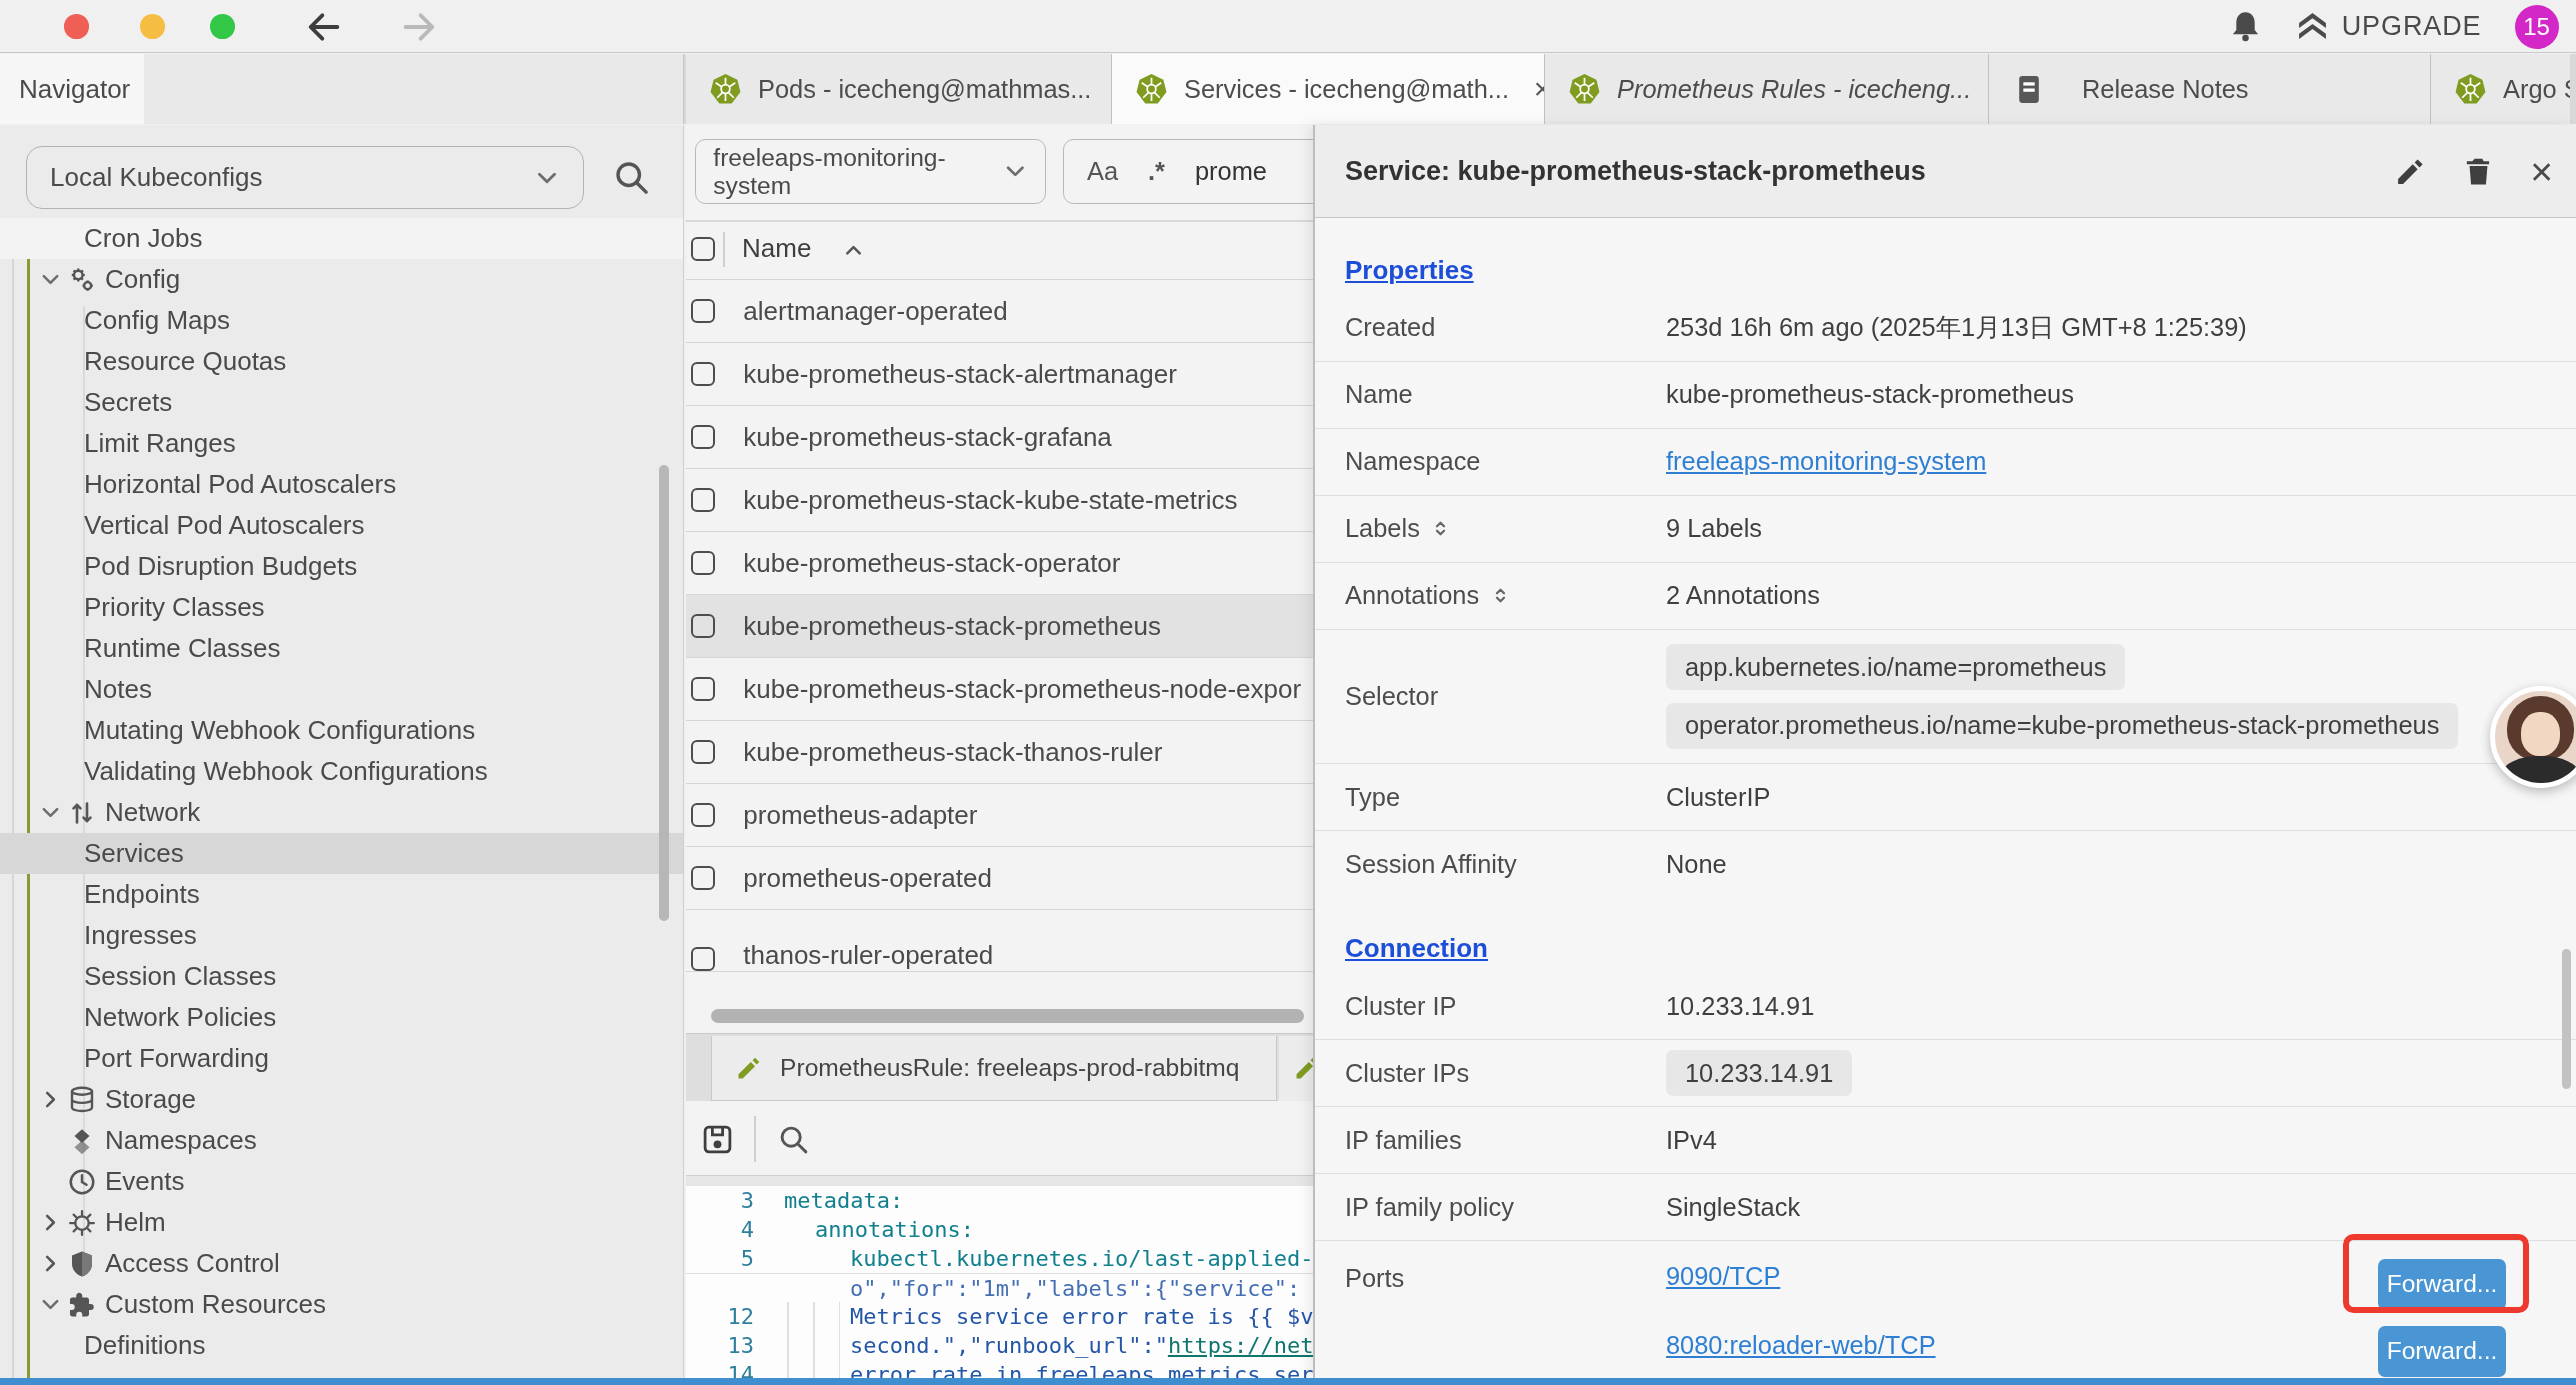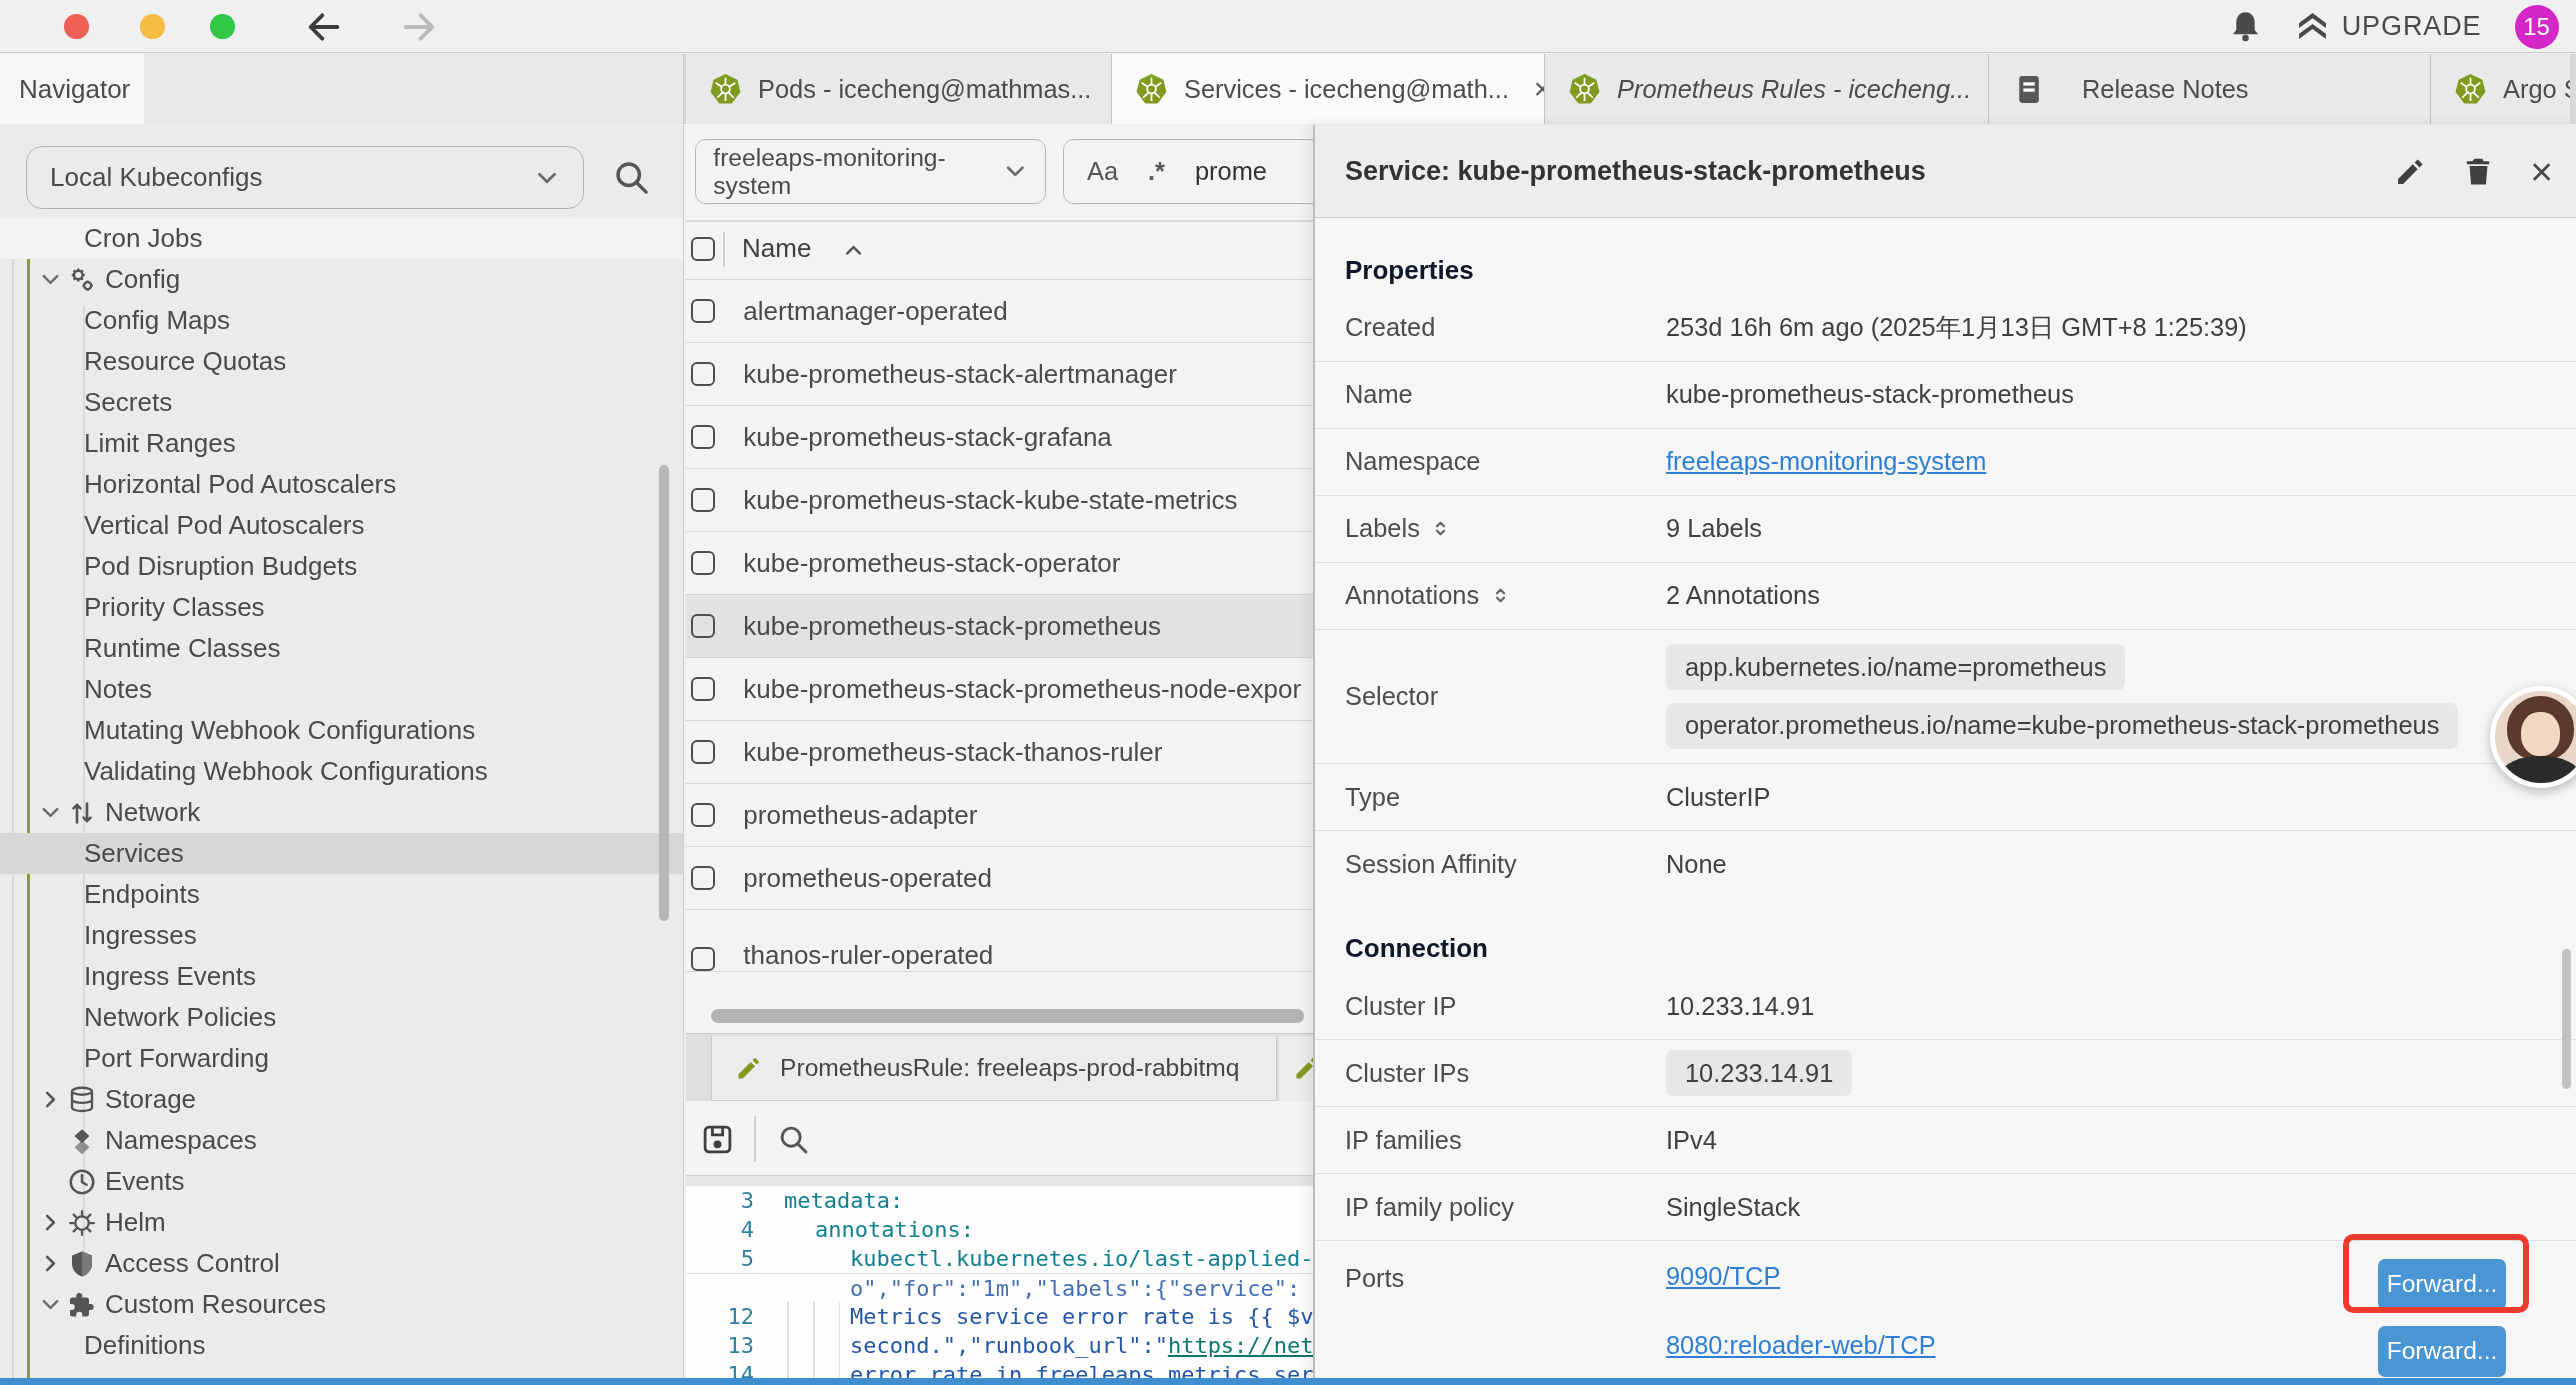--- a/index.html
+++ b/index.html
@@ -92,21 +92,21 @@
   .iguides i { width:1.8px; background:#e0e0e0; }
 
   
   .drawer { position:absolute; left:1313px; top:125px; width:1263px; height:1254px; background:#f6f6f6; border-left:2.6px solid #bdbdbd; box-shadow:-5.3px 0 12.3px rgba(0,0,0,.08); }
   .d-head { position:absolute; left:0; top:0; width:100%; height:93px; background:#ededed; border-bottom:1.8px solid #c6c6c6; display:flex; align-items:center; }
   .d-title { margin-left:30px; font-size:27px; font-weight:bold; color:#333; }
   .d-actions { position:absolute; right:23px; top:0; height:93px; display:flex; align-items:center; gap:35px; }
   .d-actions svg { width:33px; height:33px; }
   .d-actions .x { font-size:39px; color:#4a4a4a; line-height:1; }
   .d-body { position:absolute; left:0; top:95px; width:100%; height:1159px; overflow:hidden; }
-  .sect-head { margin:35px 0 8.8px 30px; font-size:26px; font-weight:bold; color:#0f172a; }
+  .sect-head { margin:35px 0 8.8px 30px; font-size:26px; font-weight:bold; color:#1d4ed8;text-decoration:underline; }
   .prow { position:relative; display:flex; align-items:center; min-height:67px; border-bottom:1.8px solid #dedede; }
   .prow.noline { border-bottom:none; }
   .plabel { width:351px; padding-left:30px; font-size:25.4px; color:#4c4c4c; flex:0 0 auto; display:flex; align-items:center; gap:10.5px; }
   .plabel svg { width:21px; height:21px; }
   .pvalue { font-size:25.4px; color:#3f3f3f; }
   .pvalue.link { color:#2e7fd4; text-decoration:underline; }
   .chipcol { display:flex; flex-direction:column; gap:12.3px; padding:14px 0; }
   .chip { background:#e7e7e7; border-radius:7px; padding:8.8px 19px; font-size:25.4px; color:#3f3f3f; width:max-content; }
   .ports-col { display:flex; flex-direction:column; gap:40px; padding:21px 0; }
   .pline { display:flex; align-items:center; }
@@ -320,21 +320,21 @@
         <div class="trow selected">
           <span class="lbl-child">Services</span>
         </div>
         <div class="trow">
           <span class="lbl-child">Endpoints</span>
         </div>
         <div class="trow">
           <span class="lbl-child">Ingresses</span>
         </div>
         <div class="trow">
-          <span class="lbl-child">Ingress Events</span>
+          <span class="lbl-child">Session Classes</span>
         </div>
         <div class="trow">
           <span class="lbl-child">Network Policies</span>
         </div>
         <div class="trow">
           <span class="lbl-child">Port Forwarding</span>
         </div>
         <div class="trow">
           <span class="chev">
             <svg viewBox="0 0 24 24" fill="none" stroke="#555" stroke-width="2.6" stroke-linecap="round" stroke-linejoin="round">

